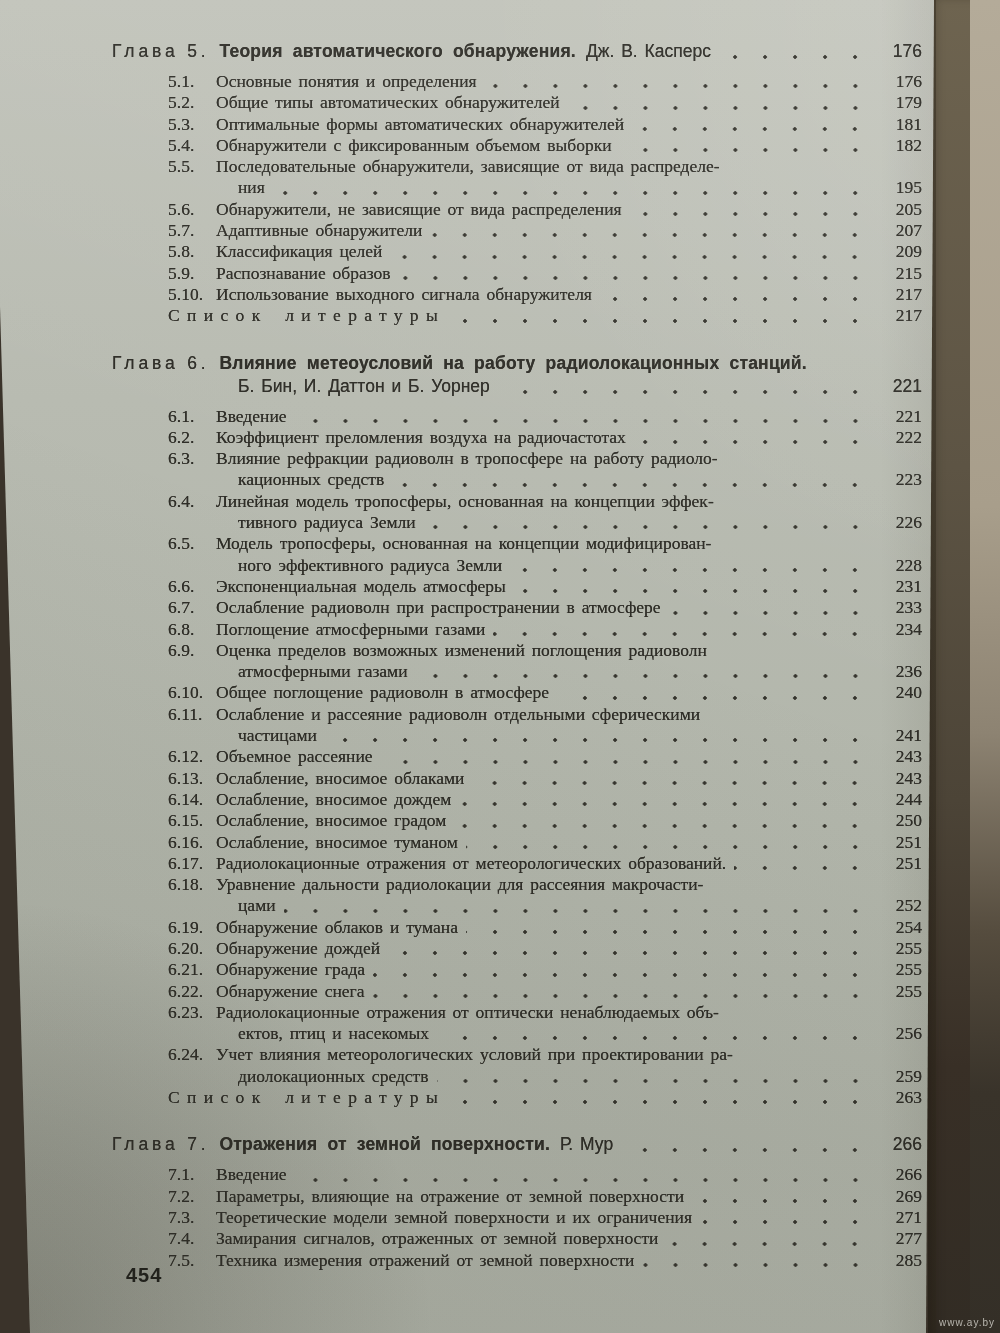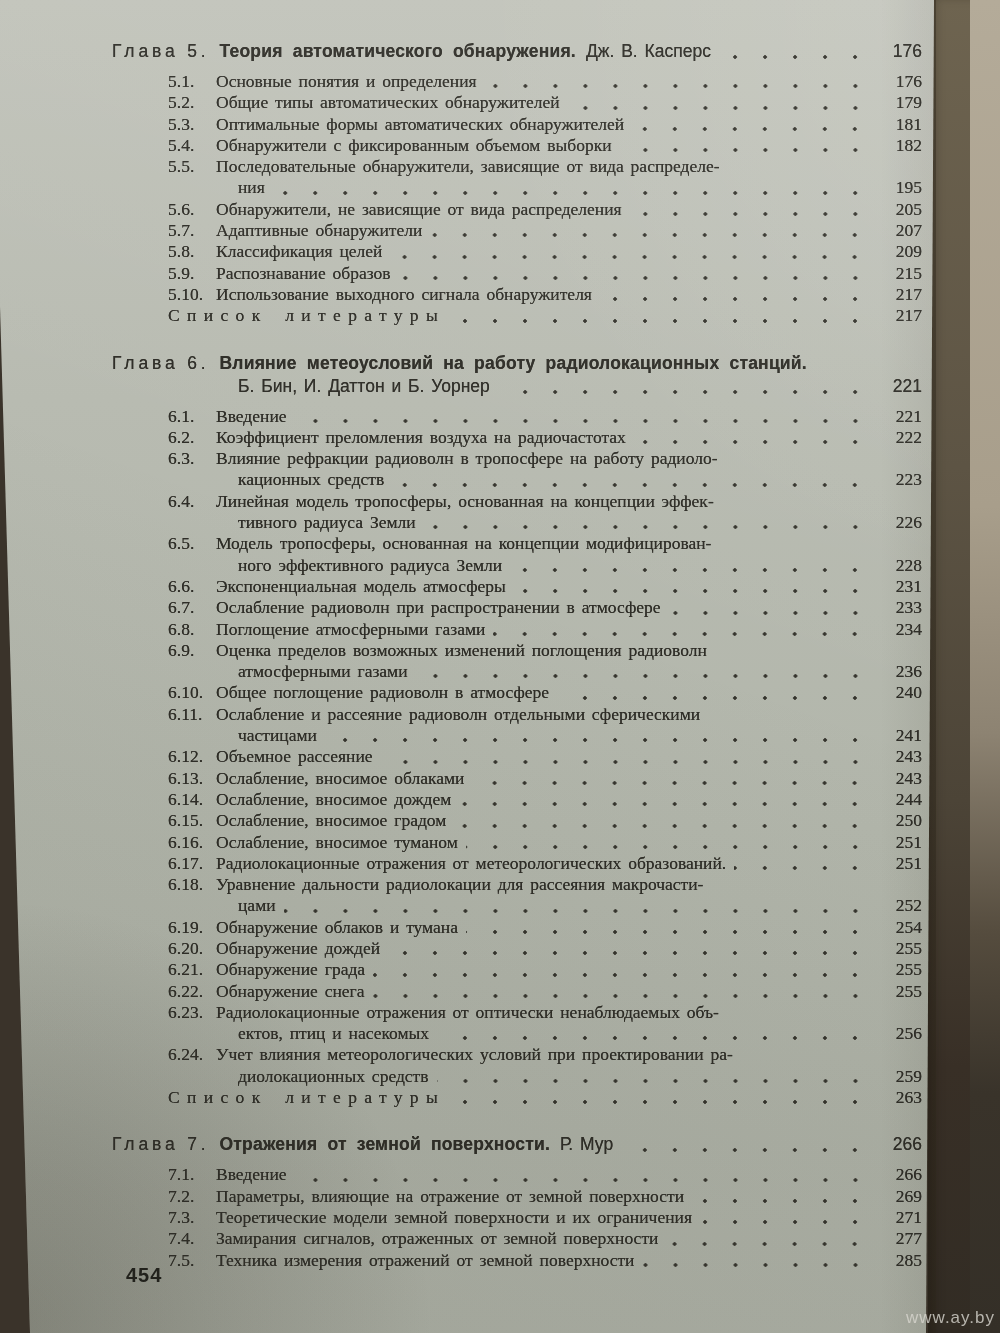--- a/index.html
+++ b/index.html
@@ -53,21 +53,21 @@
   .dots{flex:1 1 auto;min-width:12px;align-self:flex-end;height:8px;margin:0 8px 2px 8px;
         background-image:radial-gradient(circle,#34332c 1.5px,rgba(0,0,0,0) 2px);
         background-size:30px 8px;background-repeat:repeat-x;background-position:right center;}
   .pg{flex:none;width:44px;text-align:right;}
 
   .folio{position:absolute;left:126px;top:1264px;
          font-family:"Liberation Sans",sans-serif;font-weight:bold;
          font-size:20px;color:#20201b;letter-spacing:1px;}
 
   .watermark{position:absolute;right:5px;bottom:5px;
-             font-family:"Liberation Sans",sans-serif;font-size:17px;
+             font-family:"Liberation Sans",sans-serif;font-size:10px;
              color:#d8d6cf;opacity:.8;letter-spacing:1px;}
 </style>
 </head>
 <body>
 
 <div class="photo">
   <div class="band-outer"></div>
   <div class="band-inner"></div>
   <div class="band-edge"></div>
 

